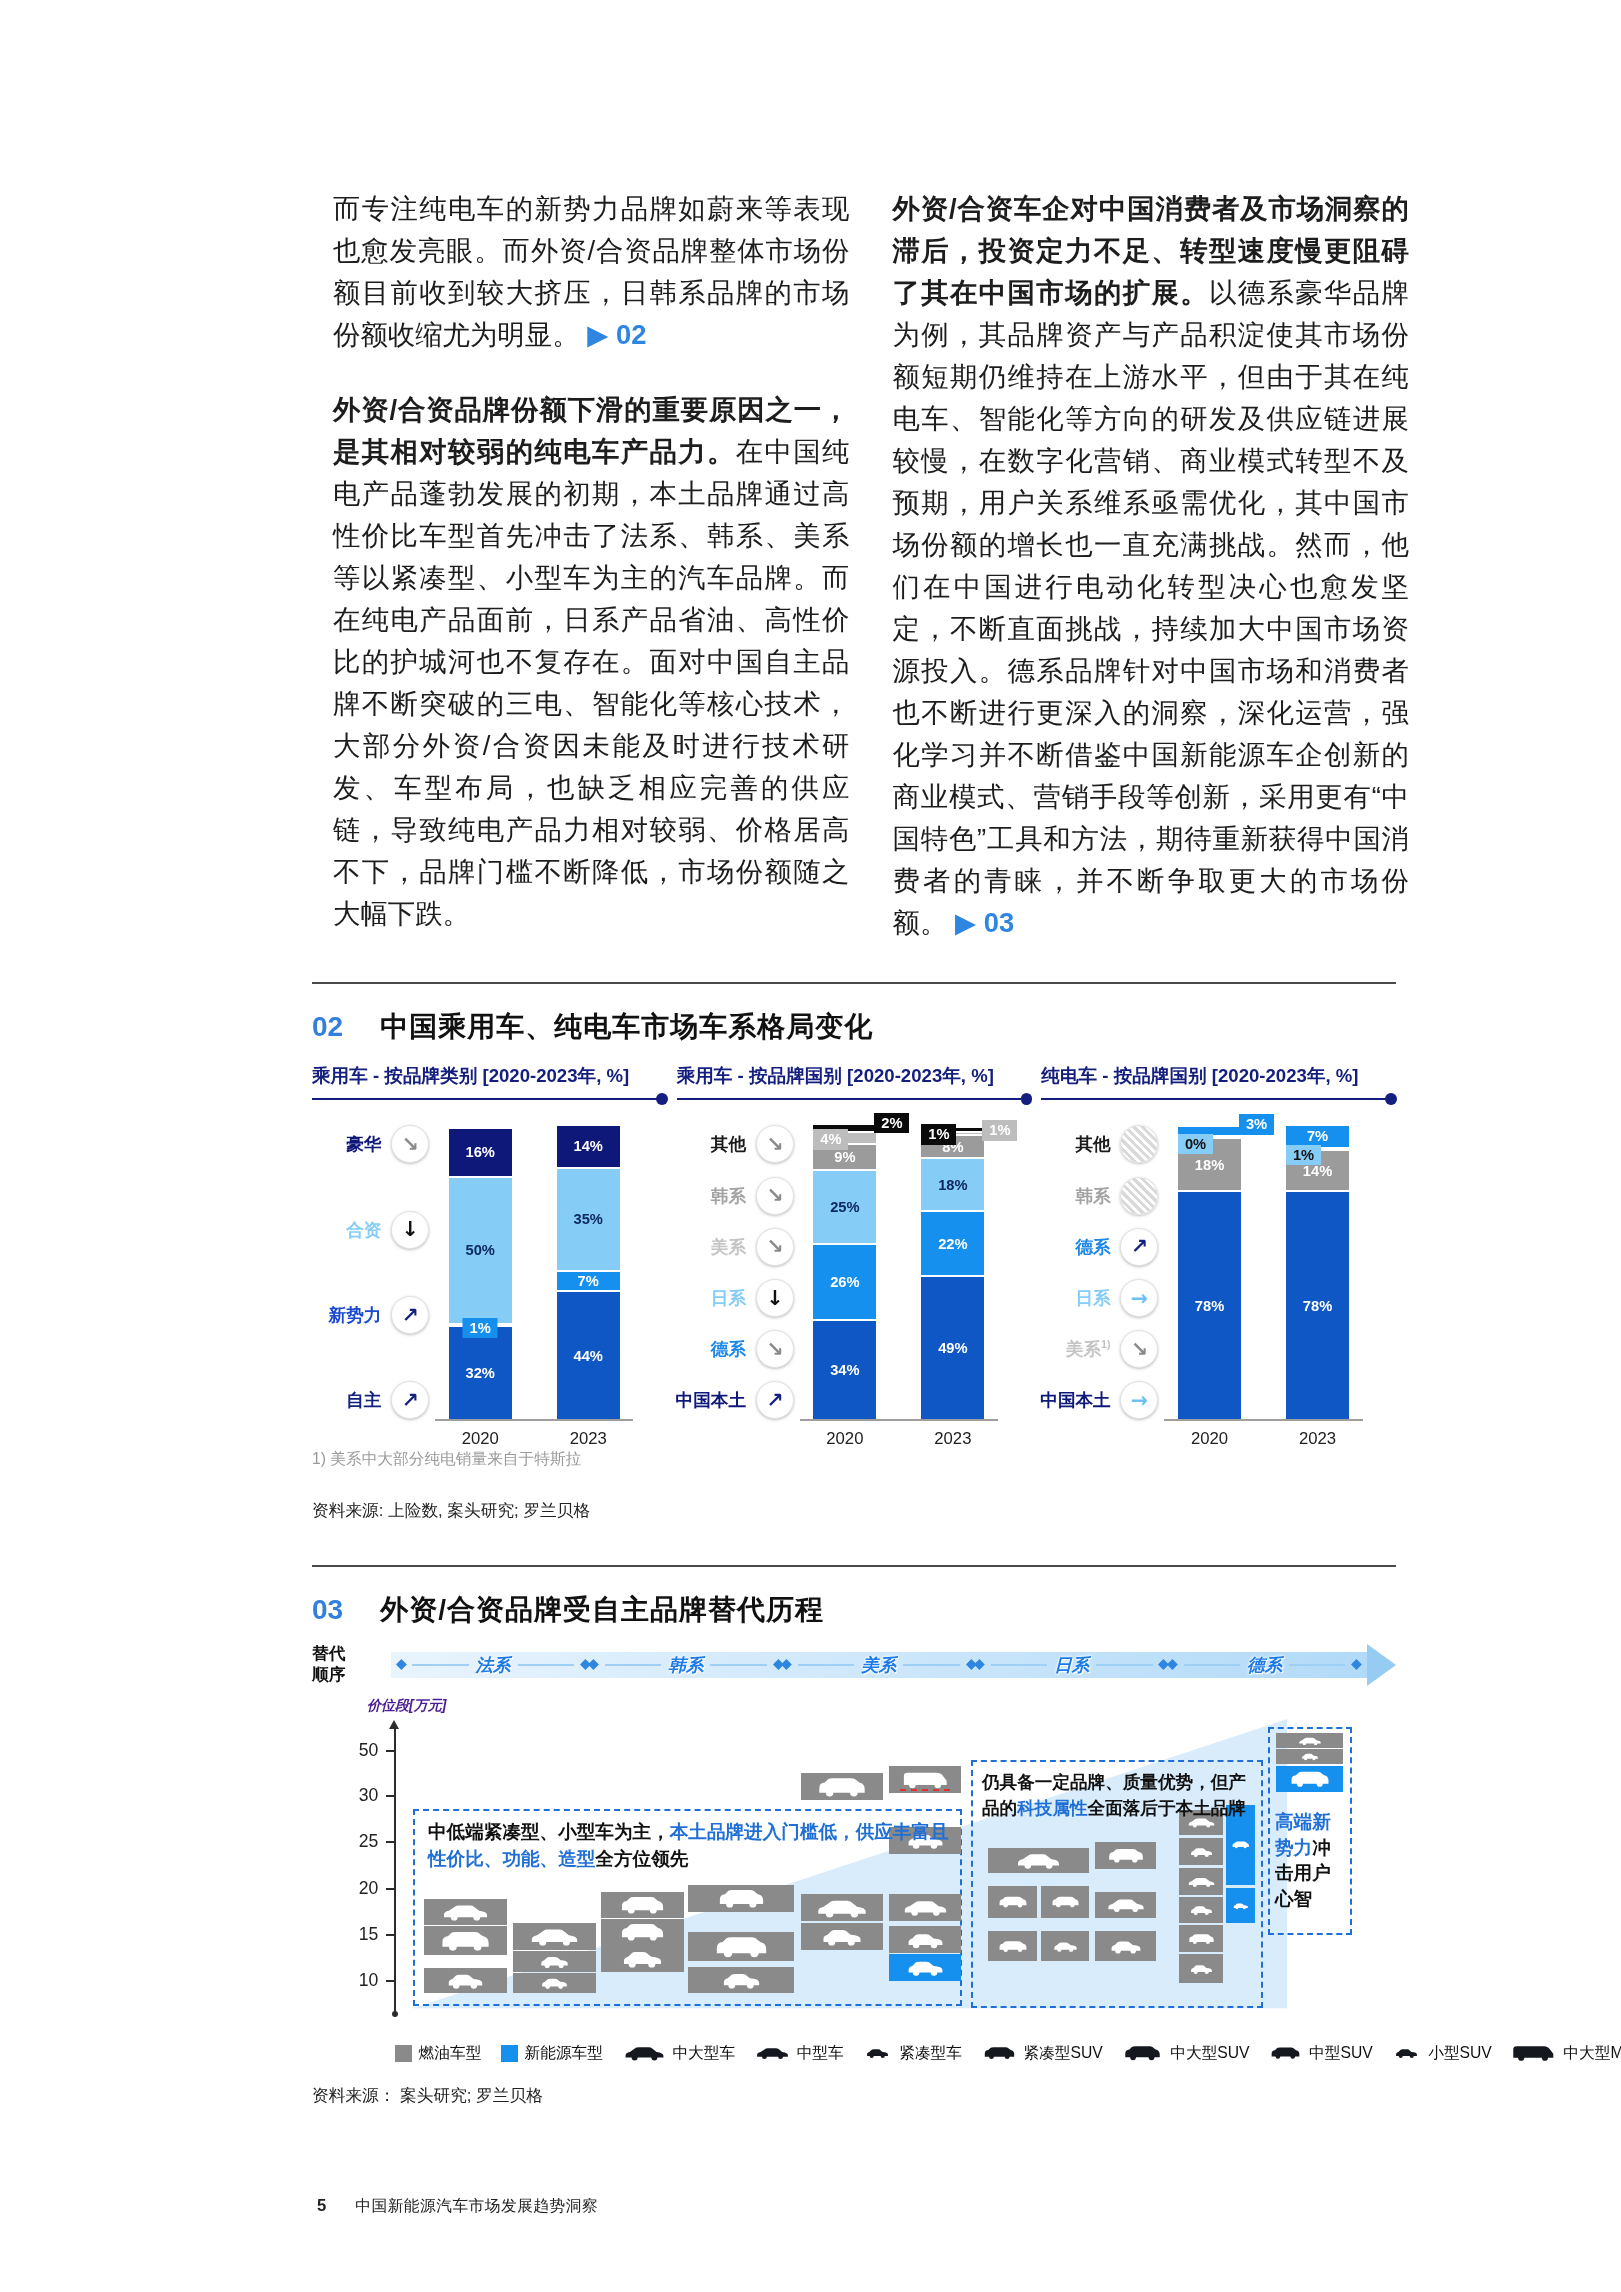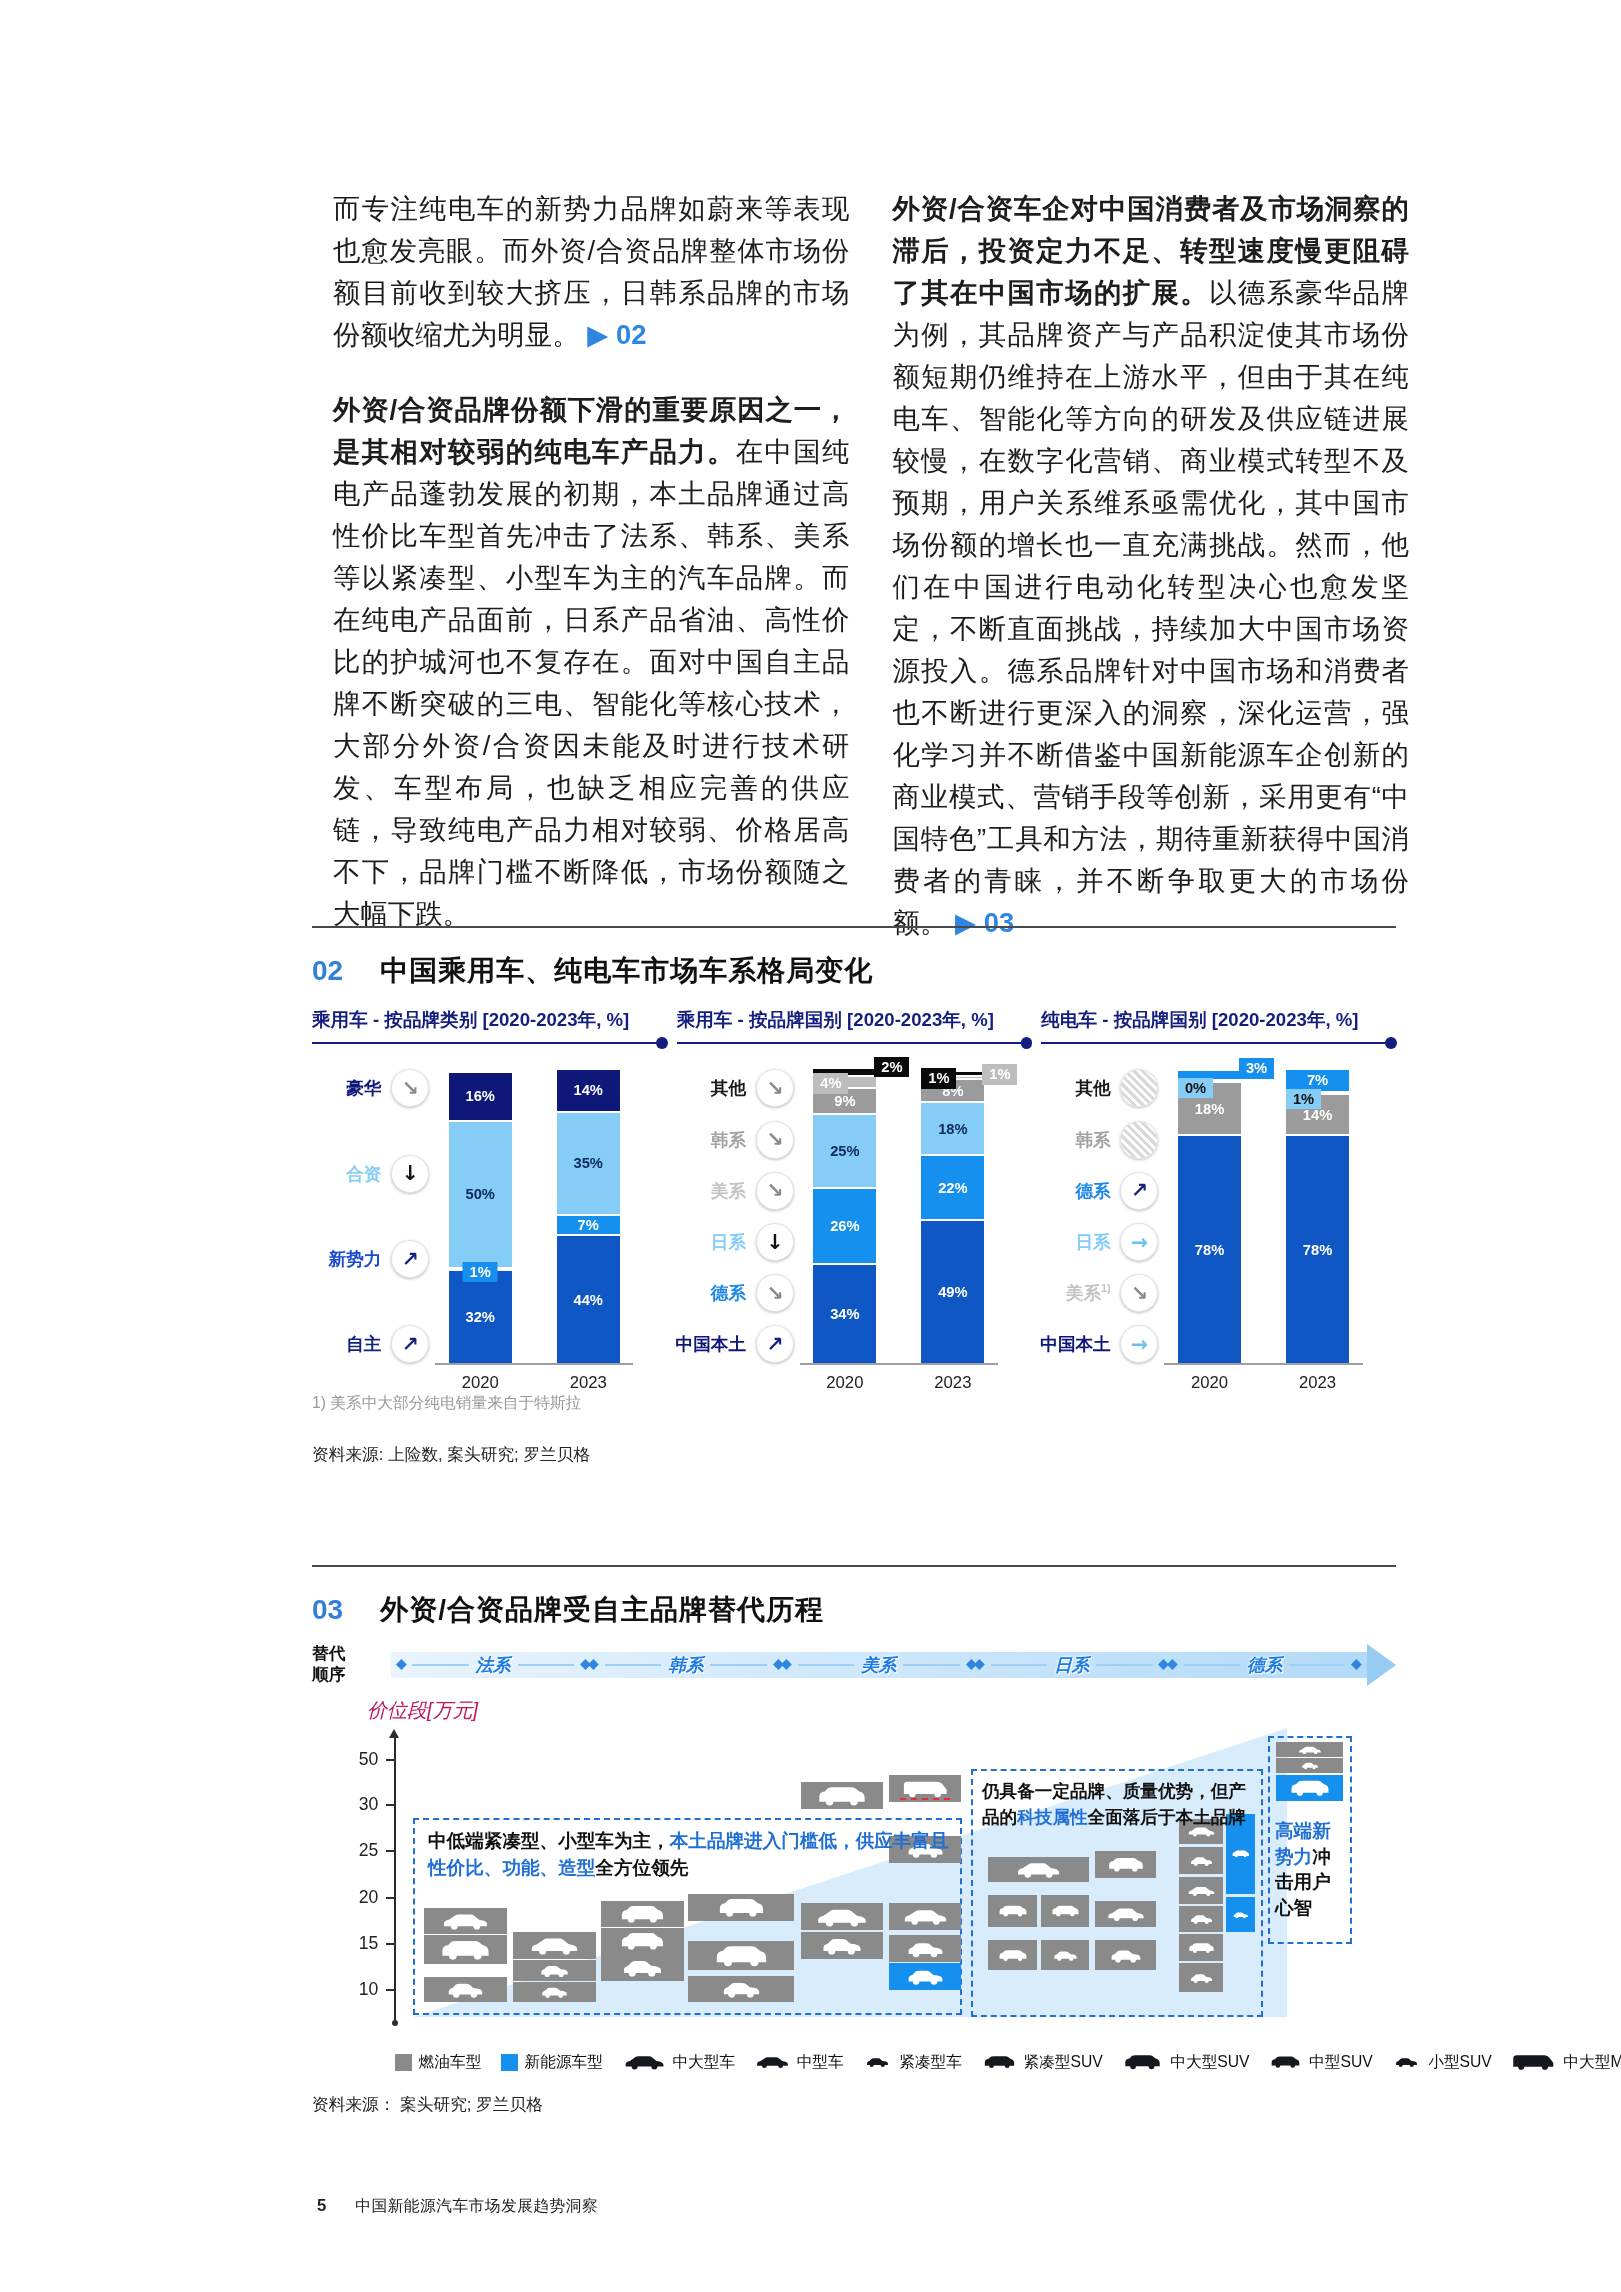--- a/index.html
+++ b/index.html
@@ -14,21 +14,21 @@
   .hl{color:#1f6fd6;}
   
   .figure{position:absolute;left:312px;width:1084px;}
   .fig-divider{height:0;border-top:2px solid #4a4a4a;}
   .fig-head{display:flex;align-items:baseline;gap:37px;margin:23.5px 0 9.8px 0;}
   .fig-num{color:#3380dc;font-size:28px;font-weight:bold;}
   .fig-title{color:#111;font-size:28px;font-weight:bold;letter-spacing:1px;}
   .source-line{font-size:16.7px;color:#222;}
   .footnote-line{font-size:15.7px;color:#9a9a9a;}
   
-  #fig02{top:926px;}
+  #fig02{top:982px;}
   .subcharts{display:flex;gap:10px;margin-top:17.6px;}
   .subchart{flex:1;}
   .subtitle{color:#141e7e;font-size:18.6px;font-weight:bold;border-bottom:2.9px solid #141e7e;
             padding-bottom:8.8px;position:relative;white-space:nowrap;}
   .subtitle::after{content:"";position:absolute;right:-1px;bottom:-7.4px;width:11.8px;height:11.8px;
             border-radius:50%;background:#141e7e;}
   .chart-body{display:flex;margin-top:25.5px;}
   .leg-col{width:123px;height:294px;display:flex;flex-direction:column;justify-content:space-between;
            padding-right:5.9px;box-sizing:border-box;}
   .leg-row{display:flex;align-items:center;justify-content:flex-end;gap:9.8px;}
@@ -59,21 +59,21 @@
   .seq-label{width:65px;font-size:16.7px;font-weight:bold;line-height:20.6px;color:#111;}
   .band{flex:1;height:26.5px;position:relative;background:linear-gradient(90deg,#e9f4fd,#b2daf8);
         display:flex;align-items:center;padding:0 5.9px;box-sizing:border-box;margin-right:29px;}
   .band::after{content:"";position:absolute;right:-29px;top:-7.8px;width:0;height:0;
         border-top:21px solid transparent;border-bottom:21px solid transparent;border-left:29px solid #96cbf2;}
   .band-seg{flex:1;display:flex;align-items:center;gap:6.9px;}
   .band-seg .dia{width:8.8px;height:8.8px;background:#2e86e0;transform:rotate(45deg) scale(.85);flex:0 0 auto;}
   .band-seg .ln{flex:1;height:2.5px;background:#9fd0f4;}
   .band-seg .nm{font-size:17.6px;font-weight:bold;font-style:italic;color:#1d7be8;
         text-shadow:0 0 2.9px #fff,0 0 2.9px #fff,1px 1px 0 #fff;}
-  .price-label{margin:11.8px 0 0 55px;font-size:20px;font-style:italic;color:#be185d;}
+  .price-label{margin:11.8px 0 0 55px;font-size:14px;font-style:italic;color:#4c1d95;font-weight:bold;}
   .diagram{position:relative;height:306px;margin-top:3.9px;}
   .wedge{position:absolute;left:0;top:0;width:1084px;height:306px;}
   .yaxis{position:absolute;left:82px;top:9.8px;bottom:11.8px;width:2px;background:#2c2c2c;}
   .yaxis::before{content:"";position:absolute;left:-4.9px;top:-8.8px;border-left:5.9px solid transparent;
         border-right:5.9px solid transparent;border-bottom:9.8px solid #2c2c2c;}
   .yaxis::after{content:"";position:absolute;left:-2px;bottom:-3.9px;width:5.9px;height:5.9px;border-radius:50%;background:#2c2c2c;}
   .ytick{position:absolute;left:0;width:82px;height:0;}
   .ytick .tl{position:absolute;right:-1px;top:-1px;width:8.8px;height:2px;background:#2c2c2c;}
   .ytick .tv{position:absolute;right:15.7px;top:-10.8px;font-size:17.6px;color:#222;}
   .dash-box{position:absolute;border:2.9px dashed #1f6fd6;box-sizing:border-box;}

